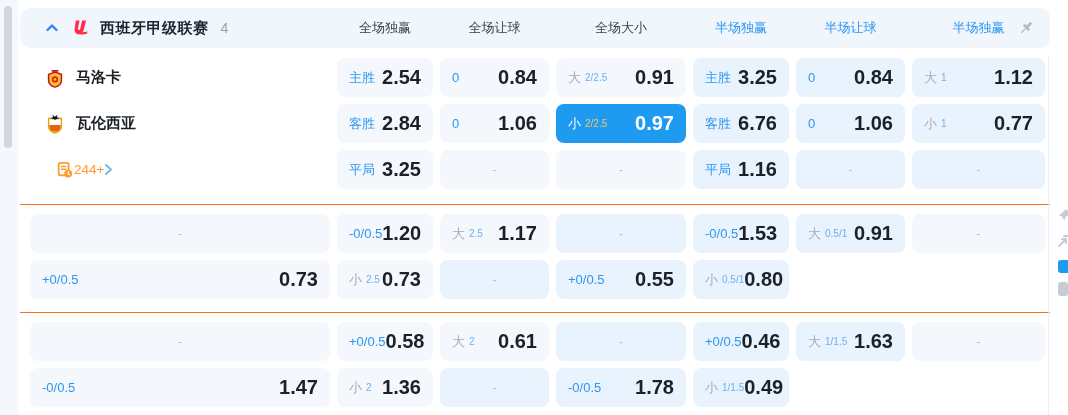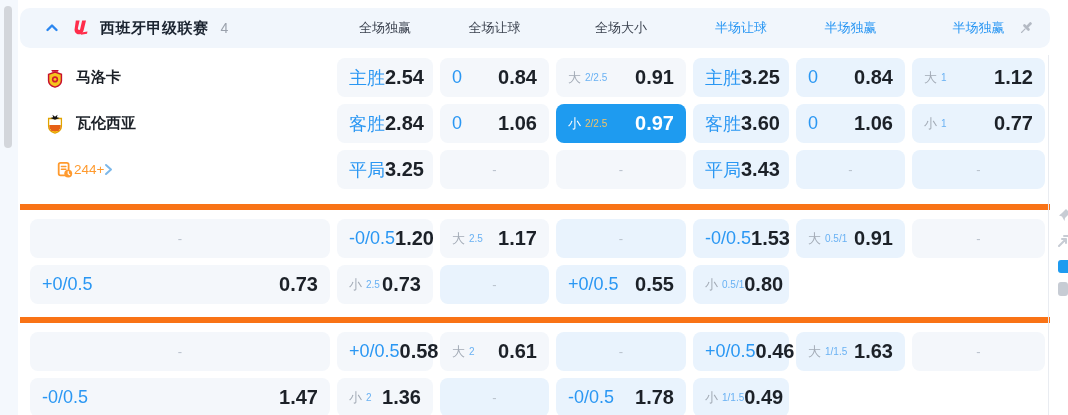--- a/index.html
+++ b/index.html
@@ -21,39 +21,39 @@
   .hdr { margin-top:8px; height:40px; background:#f1f6fc; border-radius:10px; position:relative; }
   .hdr .grid { grid-auto-rows:40px; row-gap:0; }
   .hdr-left { display:flex; align-items:center; gap:10px; padding-left:14px; }
   .hdr-title { font-size:15px; font-weight:bold; color:#1b2430; letter-spacing:.5px; }
   .hdr-count { font-size:14px; color:#9aa1ac; margin-left:2px; }
   .colhead { display:flex; align-items:center; justify-content:center; font-size:13px; color:#3c4350; }
   .colhead.half { color:#2a97f3; }
   .pin { position:absolute; right:14px; top:10px; width:20px; height:20px; }
 
   
-  .group { border-bottom:6px solid #f97316; }
+  .group { border-bottom:1px solid #f97316; }
   .g1 { padding-top:10px; padding-bottom:15px; }
   .g2 { padding-top:9px;  padding-bottom:13px; }
   .g3 { padding-top:9px;  padding-bottom:8px; }
 
   
   .team { display:flex; align-items:center; gap:10px; padding-left:14px; cursor:pointer; }
   .team-name { font-size:15px; font-weight:bold; color:#1c2128; }
   .crest { width:22px; height:22px; flex:0 0 22px; }
   .meta { display:flex; align-items:center; justify-content:space-between; padding:0 20px 0 26px; }
   .datetime { font-size:13px; color:#757d89; text-align:center; line-height:1.35; }
   .markets { display:flex; align-items:center; gap:0; cursor:pointer; }
   .markets .cnt { font-size:13.5px; color:#ff9a2e; }
 
   
   .cell { background:#f4f7fb; border-radius:8px; display:flex; align-items:center;
           justify-content:space-between; padding:0 12px; cursor:pointer; }
   .cell.half { background:#e9f3fd; }
-  .pfx { font-size:18px; color:#2a97f3; white-space:nowrap; }
+  .pfx { font-size:13px; color:#2a97f3; white-space:nowrap; }
   .grp { display:flex; align-items:center; gap:4px; white-space:nowrap; }
   .ou  { font-size:13px; color:#a3abb6; }
   .line{ font-size:10px; color:#69b1f3; }
   .val { font-size:20px; font-weight:bold; color:#1c2128; }
   .cell.cDash { justify-content:center; }
   .dash { font-size:13px; color:#b9c1cc; }
   .cell.active { background:#1e9bf0; }
   .cell.active .ou, .cell.active .val { color:#fff; }
   .cell.active .line { color:#f2c468; }
 
@@ -84,22 +84,22 @@
           <svg class="icn" width="20" height="20" viewBox="0 0 24 24">
               <path d="M7 3 L11.5 3 L9.5 12 C9.2 13.8 10.4 14.6 12 14.2 L14.6 3 L19.2 3 L16.4 14.6 C15.4 18.6 11.4 20.8 8 19 C5.2 17.5 5.1 14.6 5.8 11.5 Z" fill="#ff2d4b"></path>
               <path d="M13.5 17.5 L21 16.2 L20.4 18.8 L13 20 Z" fill="#ff2d4b"></path>
             </svg>
           <span class="hdr-title">西班牙甲级联赛</span>
           <span class="hdr-count">4</span>
         </div>
         <div class="colhead">全场独赢</div>
         <div class="colhead">全场让球</div>
         <div class="colhead">全场大小</div>
+        <div class="colhead half">半场独赢</div>
         <div class="colhead half">半场让球</div>
-        <div class="colhead half">半场独赢</div>
         <div class="colhead half">半场独赢</div>
       </div>
       <svg class="pin" viewBox="0 0 24 24">
           <g transform="rotate(45 12 12)" fill="#b4bac4">
             <rect x="10.4" y="3" width="3.2" height="8" rx="1"></rect>
             <rect x="7" y="9.6" width="10" height="3.2" rx="1.6"></rect>
             <rect x="11.3" y="12.8" width="1.4" height="7.5" rx="0.7"></rect>
           </g>
         </svg>
     </div>
@@ -166,21 +166,21 @@
           </div>
         <div class="cell active">
             <span class="grp">
               <span class="ou">小</span>
               <span class="line">2/2.5</span>
             </span>
             <span class="val">0.97</span>
           </div>
         <div class="cell half">
             <span class="pfx">客胜</span>
-            <span class="val">3.60</span>
+            <span class="val">6.76</span>
           </div>
         <div class="cell half">
             <span class="pfx">0</span>
             <span class="val">1.06</span>
           </div>
         <div class="cell half">
             <span class="grp">
               <span class="ou">小</span>
               <span class="line">1</span>
             </span>
@@ -206,21 +206,21 @@
             <span class="val">3.25</span>
           </div>
         <div class="cell cDash">
             <span class="dash">-</span>
           </div>
         <div class="cell cDash">
             <span class="dash">-</span>
           </div>
         <div class="cell half">
             <span class="pfx">平局</span>
-            <span class="val">3.43</span>
+            <span class="val">1.16</span>
           </div>
         <div class="cell half cDash">
             <span class="dash">-</span>
           </div>
         <div class="cell half cDash">
             <span class="dash">-</span>
           </div>
       </div>
     </div>
 

